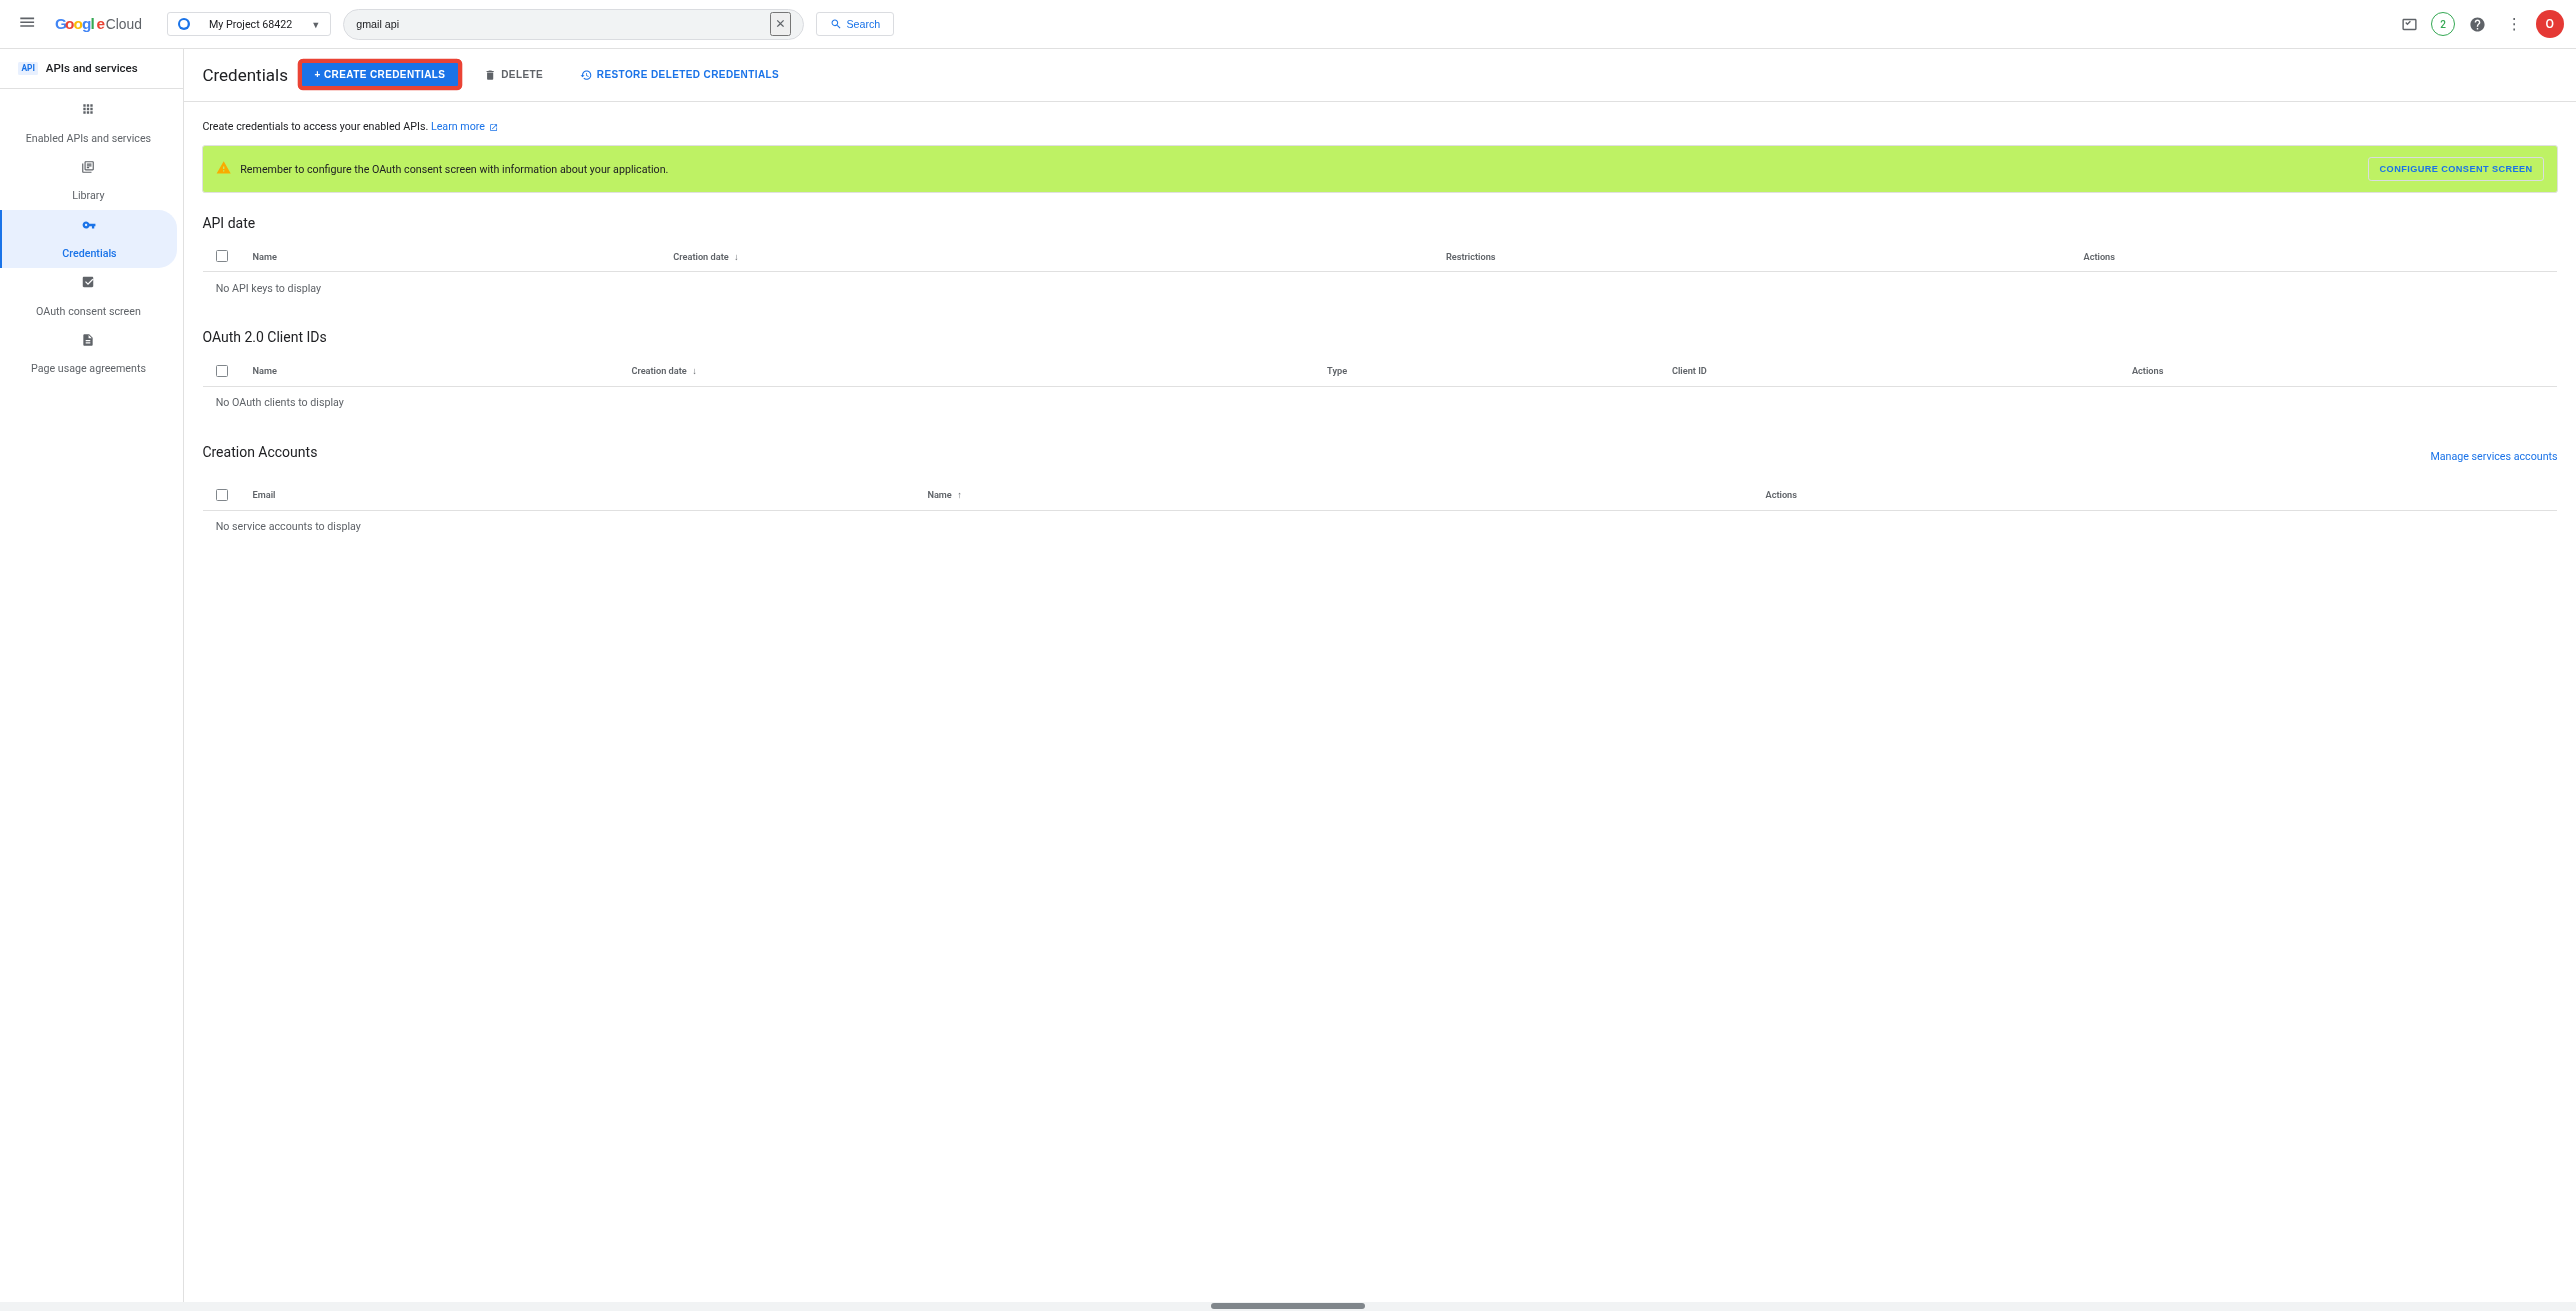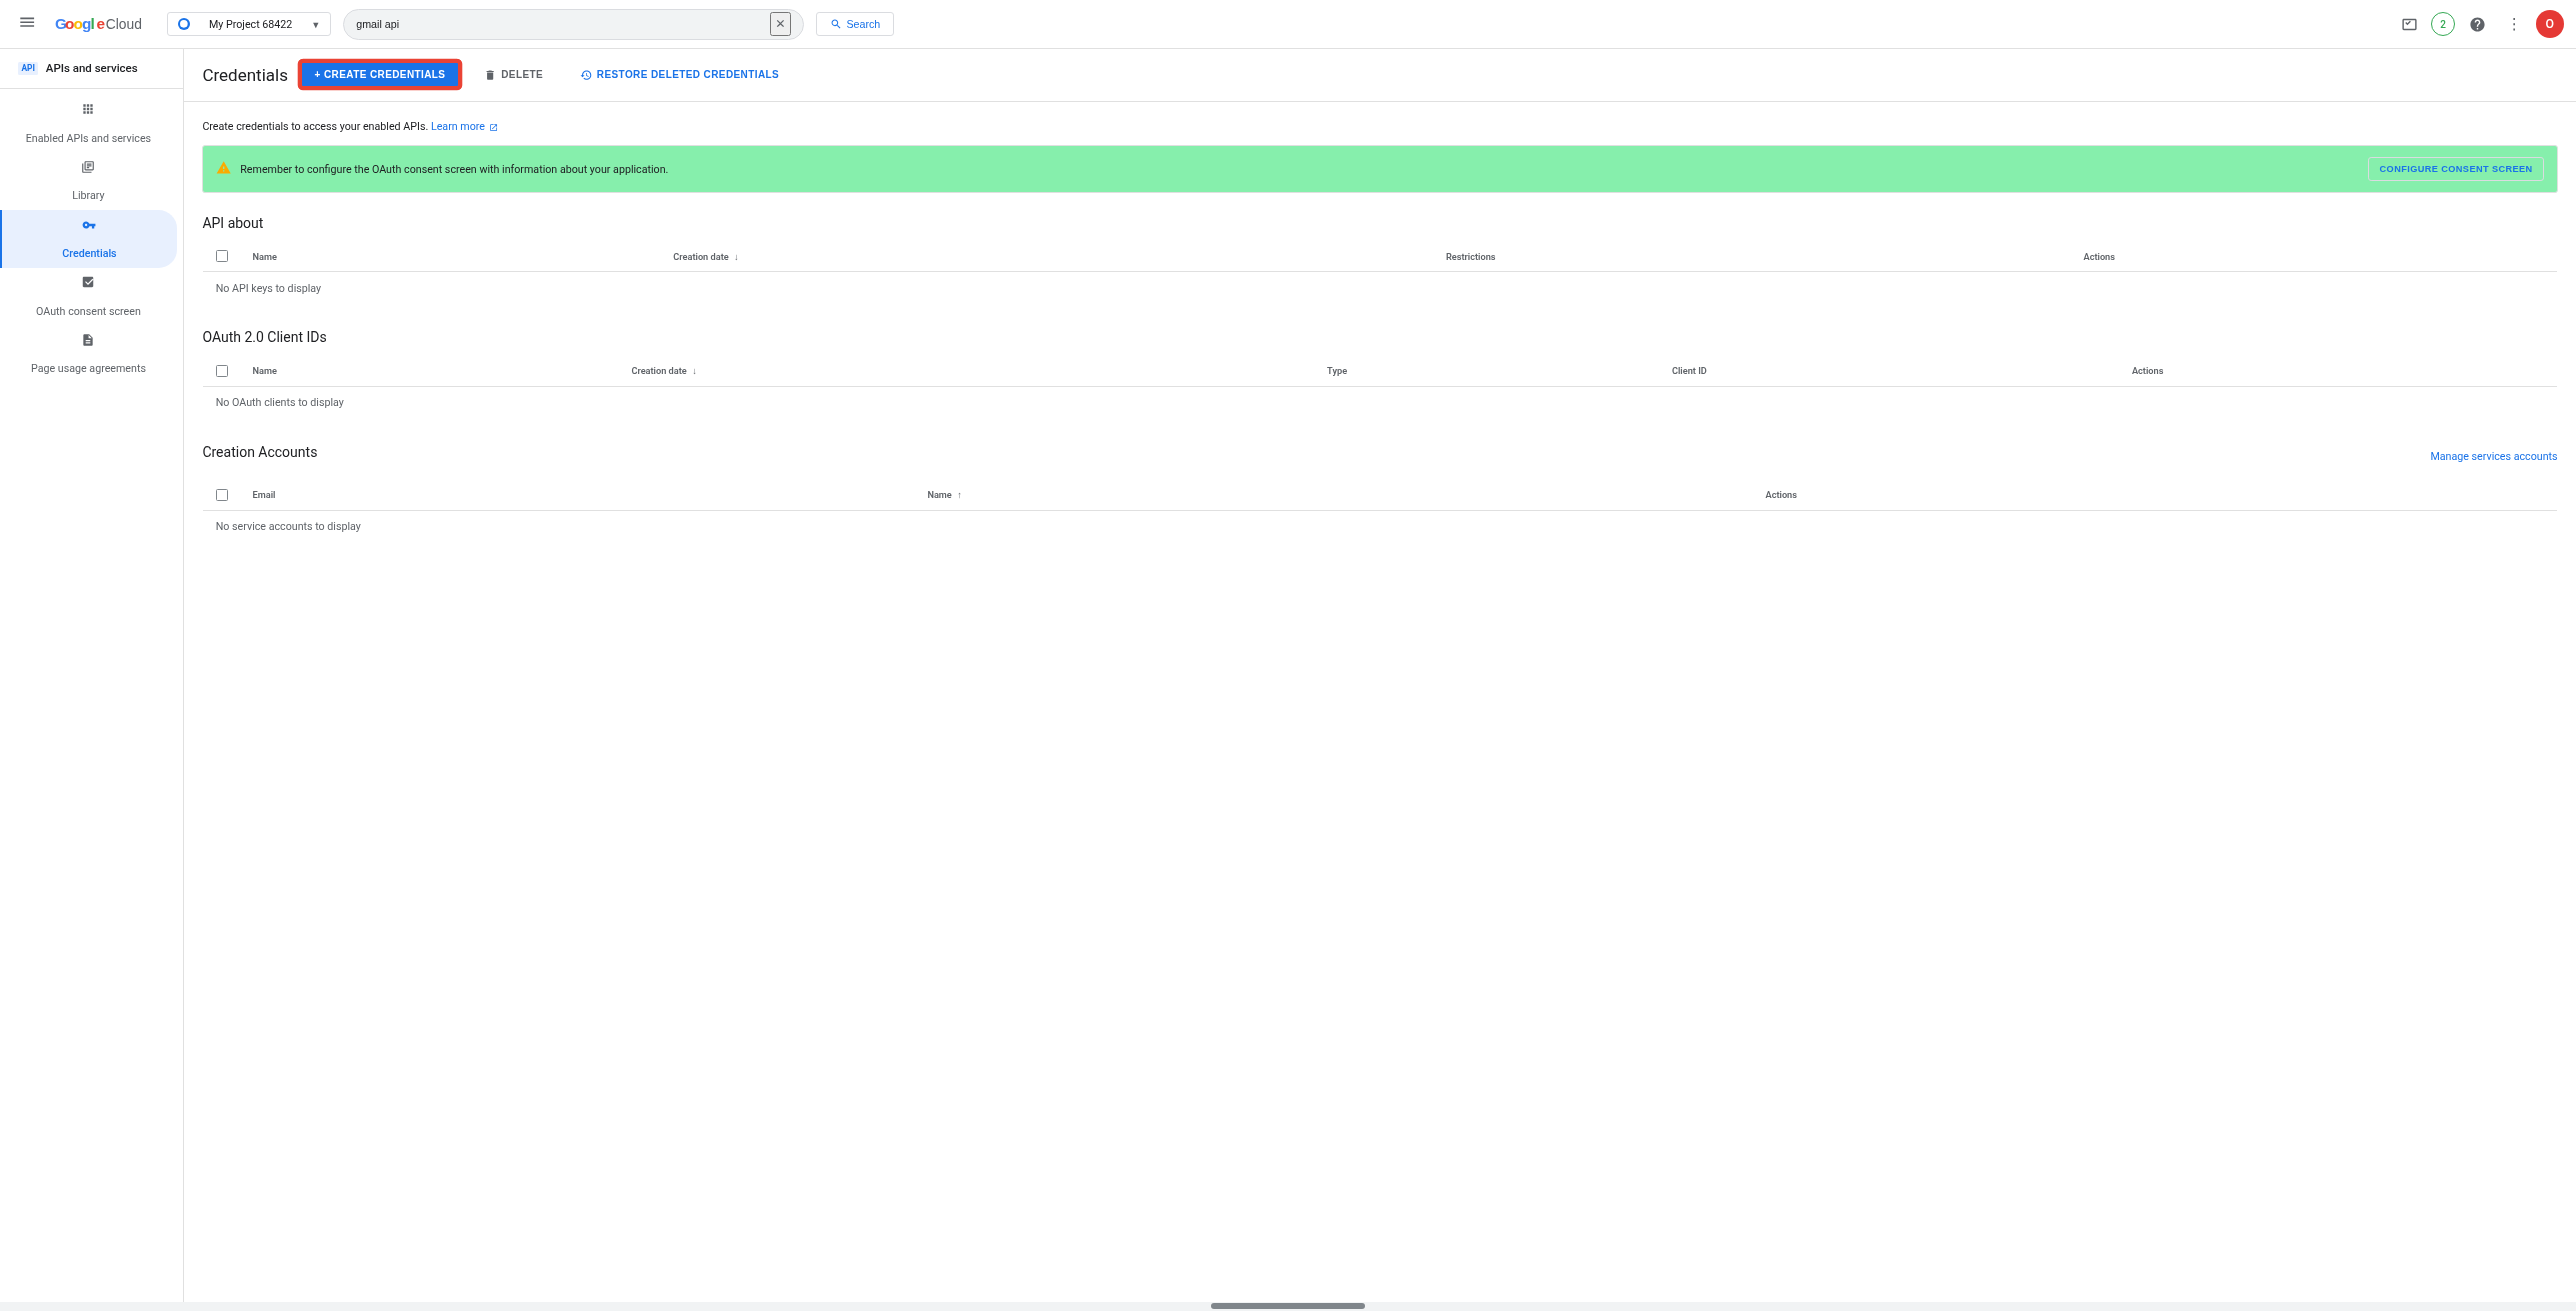--- a/index.html
+++ b/index.html
@@ -257,21 +257,21 @@
     .content-area { padding: 18.4px; }
 
     .info-text { font-size: 10.7px; color: #202124; margin-bottom: 12.3px; }
     .info-text a { color: #1a73e8; text-decoration: none; }
 
     
     .alert-banner {
       display: flex;
       align-items: center;
       justify-content: space-between;
-      background: #86efac;
+      background: #bef264;
       border: 0.8px solid #e0e0e0;
       border-radius: 3.1px;
       padding: 10.7px 12.3px;
       margin-bottom: 21.5px;
     }
     .alert-content { display: flex; align-items: center; gap: 9.2px; }
     .alert-icon { font-size: 15.4px; color: #f9ab00; }
     .alert-text { font-size: 10.7px; color: #202124; }
     .configure-btn {
       background: transparent;
@@ -535,21 +535,21 @@
               </svg>
           </span>
           <span class="alert-text">Remember to configure the OAuth consent screen with information about your application.</span>
         </div>
         <button class="configure-btn">
           <span>CONFIGURE CONSENT SCREEN</span>
         </button>
       </div>
 
       <div class="section">
-        <h2 class="section-title">API about</h2>
+        <h2 class="section-title">API date</h2>
         <table class="data-table">
           <thead>
             <tr>
               <th class="checkbox-col">
                 <div class="checkbox"></div>
               </th>
               <th>
                 <span>Name</span>
               </th>
               <th>

